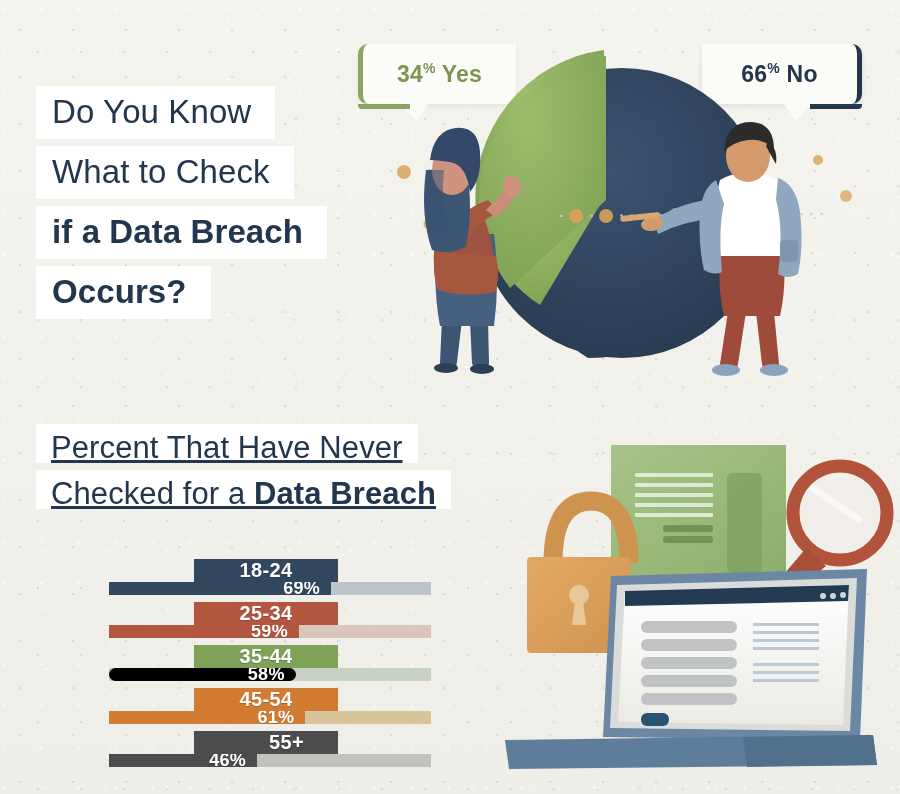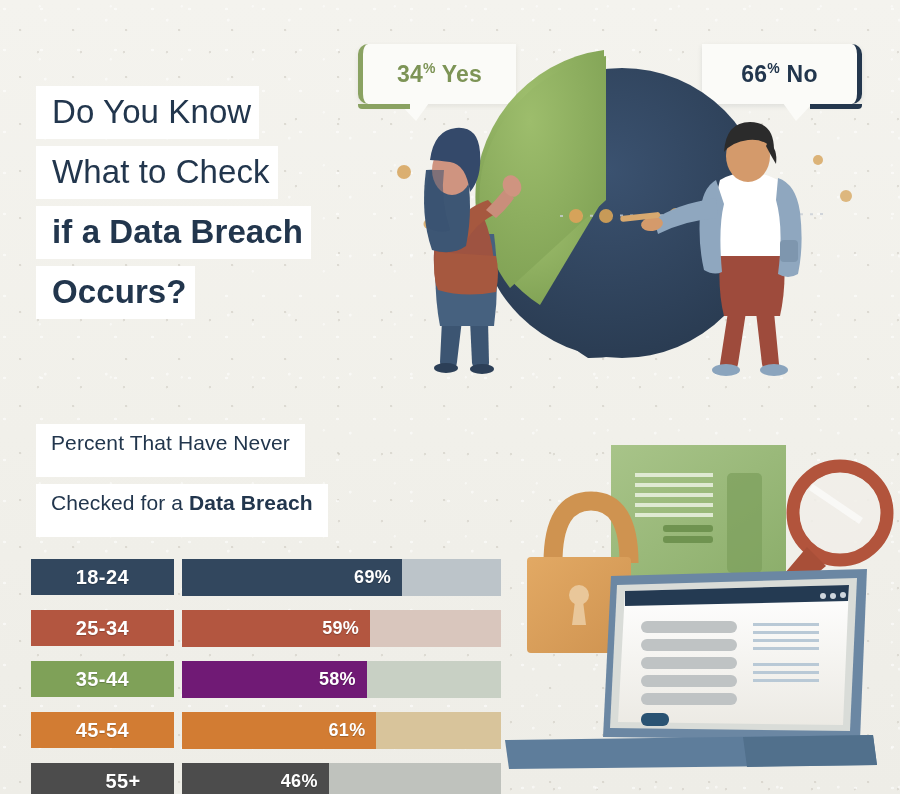--- a/index.html
+++ b/index.html
@@ -29,30 +29,30 @@
   }
 
   
   .headline { position: absolute; }
   .hl-line {
     display: inline-block;
     background: #ffffff;
     color: #22364d;
     font-size: 33px;
     line-height: 1.0;
-    padding: 9px 8px 11px 16px;
+    padding: 9px 24px 11px 16px;
     margin-bottom: 7px;
     white-space: nowrap;
     letter-spacing: .1px;
   }
   .hl-line.bold { font-weight: bold; }
 
   #headline-top { left: 36px; top: 86px; }
   #headline-bottom { left: 36px; top: 424px; }
-  #headline-bottom .hl-line { font-size: 21px; padding: 8px 15px 24px 15px; }
+  #headline-bottom .hl-line { font-size: 31px; padding: 8px 15px 0 15px; text-decoration: underline; }
 
   
   .callout {
     position: absolute;
     background: #fbfbf8;
     display: flex;
     align-items: center;
     justify-content: center;
     font-size: 23px;
     font-weight: bold;
@@ -105,21 +105,22 @@
   
   #pie-illustration { position: absolute; left: 390px; top: 20px; width: 470px; height: 360px; }
   #assets-illustration { position: absolute; left: 505px; top: 435px; width: 395px; height: 345px; }
 
   
   #bar-chart { position: absolute; left: 31px; top: 559px; width: 470px; }
   .bar-row {
     display: flex;
     align-items: center;
     height: 36px;
-    margin-bottom: 15px;
+    margin-bottom: 7px;
+    flex-direction: column;
   }
   .bar-label {
     width: 144px;
     height: 36px;
     display: flex;
     align-items: center;
     justify-content: center;
     color: #ffffff;
     font-size: 20px;
     font-weight: bold;
@@ -273,21 +274,21 @@
         <div class="bar-label tex" style="background: rgb(179, 86, 64);">25-34</div>
         <div class="bar-track tex" style="background: rgb(217, 198, 189);">
           <div class="bar-fill tex" style="background: rgb(179, 86, 64); width: 59%;">
             <span class="bar-value">59%</span>
           </div>
         </div>
       </div>
       <div class="bar-row">
         <div class="bar-label tex" style="background: rgb(127, 161, 88);">35-44</div>
         <div class="bar-track tex" style="background: rgb(200, 208, 196);">
-          <div class="bar-fill tex" style="background: #701a75; width: 58%;">
+          <div class="bar-fill tex" style="background: #000000; width: 58%; border-radius: 8px;">
             <span class="bar-value">58%</span>
           </div>
         </div>
       </div>
       <div class="bar-row">
         <div class="bar-label tex" style="background: rgb(210, 124, 51);">45-54</div>
         <div class="bar-track tex" style="background: rgb(216, 196, 155);">
           <div class="bar-fill tex" style="background: rgb(210, 124, 51); width: 61%;">
             <span class="bar-value">61%</span>
           </div>

